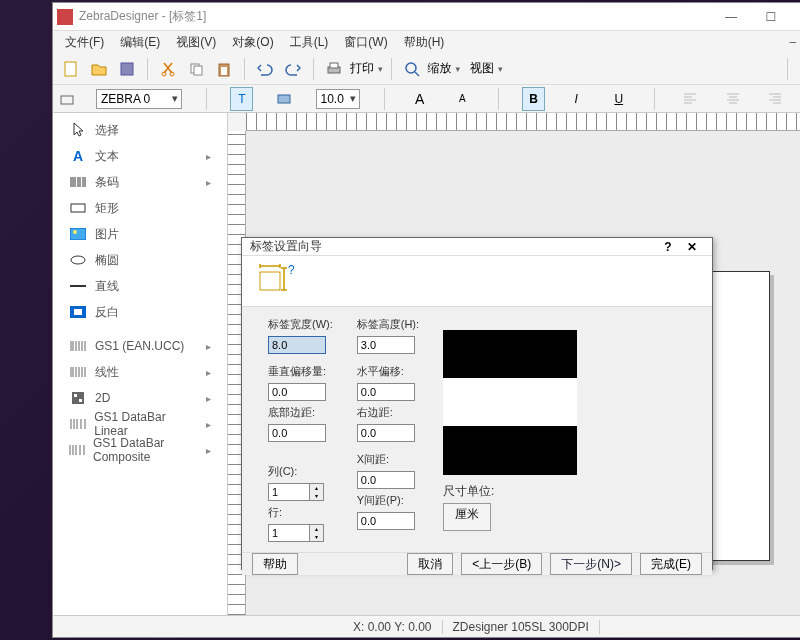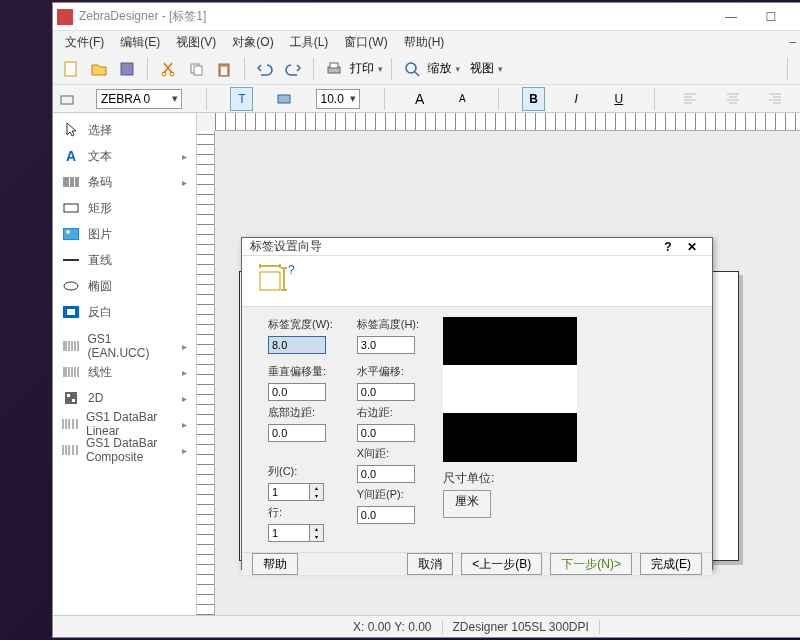--- a/index.html
+++ b/index.html
@@ -12,21 +12,21 @@
 .menubar { height: 22px; background: #f4f4f4; display: flex; align-items: center; padding: 0 4px; color: #333; }
 .menu-item { padding: 2px 8px; }
 .mdi-btns { margin-left: auto; display: flex; gap: 4px; color: #555; padding-right: 6px; }
 .toolbar1 { height: 32px; background: #f4f4f4; border-bottom: 1px solid #ddd; display: flex; align-items: center; padding: 0 6px; gap: 4px; }
 .tbtn { width: 24px; height: 24px; display: flex; align-items: center; justify-content: center; border: 1px solid transparent; }
 .sep { width: 1px; height: 22px; background: #ccc; margin: 0 4px; }
 .toolbar2 { height: 28px; background: #f4f4f4; border-bottom: 1px solid #ccc; display: flex; align-items: center; padding: 0 6px; gap: 20px; }
 .combo { height: 20px; border: 1px solid #999; background: #fff; padding: 0 18px 0 4px; display: flex; align-items: center; position: relative; font-size: 11px; }
 .combo::after { content: "▾"; position: absolute; right: 3px; color: #444; }
 .content { flex: 1; display: flex; overflow: hidden; }
-.sidebar { width: 144px; background: #fff; border-right: 1px solid #ccc; padding: 4px 5px; }
+.sidebar { width: 175px; background: #fff; border-right: 1px solid #ccc; padding: 4px 12px; }
 .sb-item { display: flex; align-items: center; height: 26px; padding: 0 4px; color: #555; gap: 8px; }
 .sb-icon { width: 18px; height: 16px; display: flex; align-items: center; justify-content: center; }
 .sb-exp { margin-left: auto; color: #888; font-size: 10px; }
 .canvas-wrap { flex: 1; position: relative; background: #f4f4f4; display: flex; flex-direction: column; }
 .ruler-h { height: 18px; background: #fff; border-bottom: 1px solid #aaa; margin-left: 18px; position: relative; overflow: hidden; }
 .ruler-h::before { content: ""; position: absolute; inset: 0; background: repeating-linear-gradient(90deg, #888 0 1px, transparent 1px 10px); }
 .canvas-body { flex: 1; display: flex; }
 .ruler-v { width: 18px; background: #fff; border-right: 1px solid #aaa; position: relative; overflow: hidden; }
 .ruler-v::before { content: ""; position: absolute; inset: 0; background: repeating-linear-gradient(0deg, #888 0 1px, transparent 1px 10px); }
 .canvas { flex: 1; background: #ececec; position: relative; overflow: hidden; }
@@ -48,28 +48,28 @@
 .hdr-icon { width: 36px; height: 30px; }
 .dlg-body { flex: 1; padding: 10px 26px; display: flex; gap: 24px; }
 .col { display: flex; flex-direction: column; gap: 4px; }
 .fl { color: #333; font-size: 11px; }
 .fi { width: 58px; height: 18px; border: 1px solid #888; background: #fff; padding: 0 3px; font-size: 11px; }
 .fi.sel { background: #cde; border-color: #36a; }
 .spin { display: flex; align-items: center; }
 .spin .fi { width: 42px; }
 .spin .ar { width: 14px; height: 18px; border: 1px solid #888; border-left: none; display: flex; flex-direction: column; background: #eee; }
 .spin .ar div { flex: 1; font-size: 6px; text-align: center; line-height: 8px; }
-.preview { width: 134px; }
+.preview { width: 134px; margin-top: 13px; }
 .pv-box { width: 134px; height: 145px; background: #000; position: relative; }
 .pv-box .stripe { position: absolute; left: 0; right: 0; top: 48px; height: 48px; background: #fff; }
 .unit-lbl { margin-top: 8px; color: #333; }
 .unit-btn { width: 48px; height: 28px; border: 1px solid #999; background: #f4f4f4; margin-top: 3px; text-align: center; line-height: 20px; }
 .dlg-btns { height: 36px; border-top: 1px solid #ddd; display: flex; align-items: center; padding: 0 10px; gap: 8px; background: #f0f0f0; }
 .dlg-btn { height: 22px; padding: 0 10px; border: 1px solid #999; background: #f4f4f4; display: flex; align-items: center; font-size: 12px; }
-.dlg-btn.dis { color: #4d7c0f; }
+.dlg-btn.dis { color: #0f172a; }
 .spacer { flex: 1; }
 
 svg { display: block; }
 </style>
 </head>
 <body>
 
 <div class="window">
   <div class="titlebar">
     <div class="icon"></div>
@@ -261,33 +261,33 @@
           <span class="sb-icon">
             <svg width="16" height="12">
               <rect x="0" y="0" width="16" height="12" fill="#4ae" stroke="#06c"></rect>
               <circle cx="5" cy="4" r="2" fill="#fe6"></circle>
             </svg>
           </span>
           <span>图片</span>
         </div>
       <div class="sb-item">
           <span class="sb-icon">
+            <svg width="16" height="10">
+              <ellipse cx="8" cy="5" rx="7" ry="4" fill="none" stroke="#333"></ellipse>
+            </svg>
+          </span>
+          <span>椭圆</span>
+        </div>
+      <div class="sb-item">
+          <span class="sb-icon">
             <svg width="16" height="4">
               <path d="M0 2h16" stroke="#333" stroke-width="2"></path>
             </svg>
           </span>
           <span>直线</span>
-        </div>
-      <div class="sb-item">
-          <span class="sb-icon">
-            <svg width="16" height="10">
-              <ellipse cx="8" cy="5" rx="7" ry="4" fill="none" stroke="#333"></ellipse>
-            </svg>
-          </span>
-          <span>椭圆</span>
         </div>
       <div class="sb-item">
           <span class="sb-icon">
             <svg width="16" height="12">
               <rect width="16" height="12" fill="#06c"></rect>
               <rect x="4" y="3" width="8" height="6" fill="#fff"></rect>
             </svg>
           </span>
           <span>反白</span>
         </div>
@@ -412,21 +412,21 @@
           </div>
         </div>
     </div>
     <div class="col">
       <div class="fl">标签高度(H):</div>
       <input class="fi" value="3.0" style="">
       <div class="fl" style="margin-top:6px">水平偏移:</div>
       <input class="fi" value="0.0" style="">
       <div class="fl">右边距:</div>
       <input class="fi" value="0.0" style="">
-      <div class="fl" style="">X间距:</div>
+      <div class="fl" style="margin-top:6px">X间距:</div>
       <input class="fi" value="0.0" style="">
       <div class="fl">Y间距(P):</div>
       <input class="fi" value="0.0" style="">
     </div>
     <div class="preview">
       <div class="pv-box">
           <div class="stripe"></div>
         </div>
       <div class="unit-lbl">尺寸单位:</div>
       <div class="unit-btn">厘米</div>

